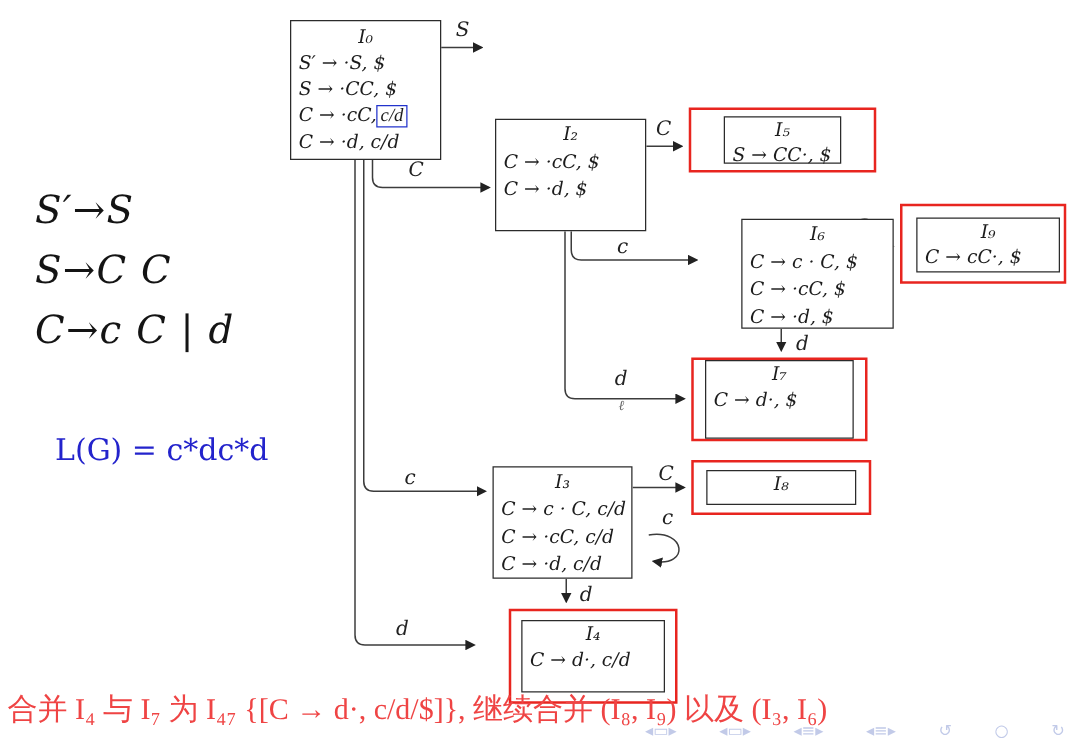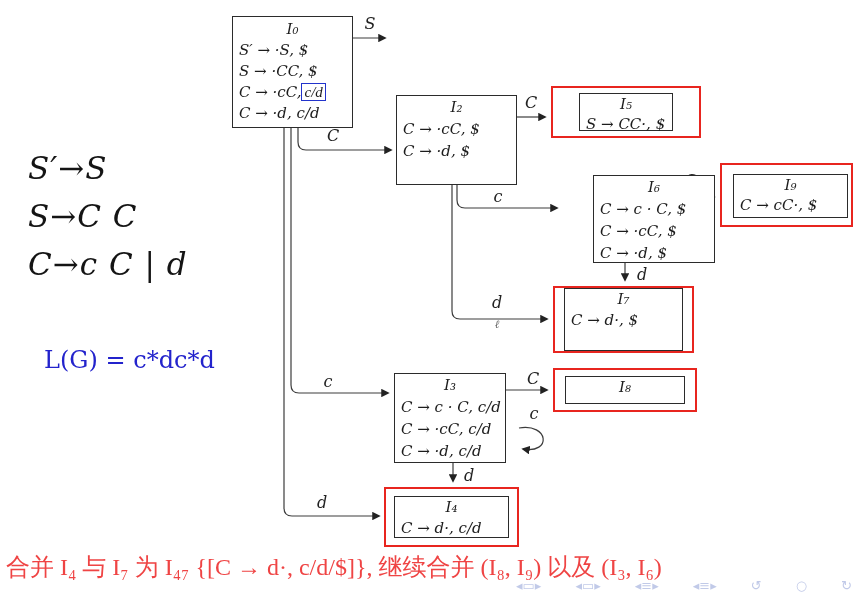--- a/index.html
+++ b/index.html
@@ -135,21 +135,21 @@
     <div class="it">C → ·cC, c/d</div>
     <div class="it">C → ·d, c/d</div>
   </div>
 
   <div class="red-wrap" style="left:553px;top:368px;width:144px;height:44px;padding:6px 10px">
     <div class="state lh20">
       <div class="ttl">I₈</div>
     </div>
   </div>
 
-  <div class="red-wrap" style="left:384px;top:487px;width:135px;height:60px;padding:7px 8px">
+  <div class="red-wrap" style="left:407px;top:487px;width:135px;height:76px;padding:7px 8px">
     <div class="state lh21">
       <div class="ttl">I₄</div>
       <div class="it">C → d·, c/d</div>
     </div>
   </div>
 
   <div class="navbar">
     <span>◂▭▸</span>
     <span>◂▭▸</span>
     <span>◂≡▸</span>

